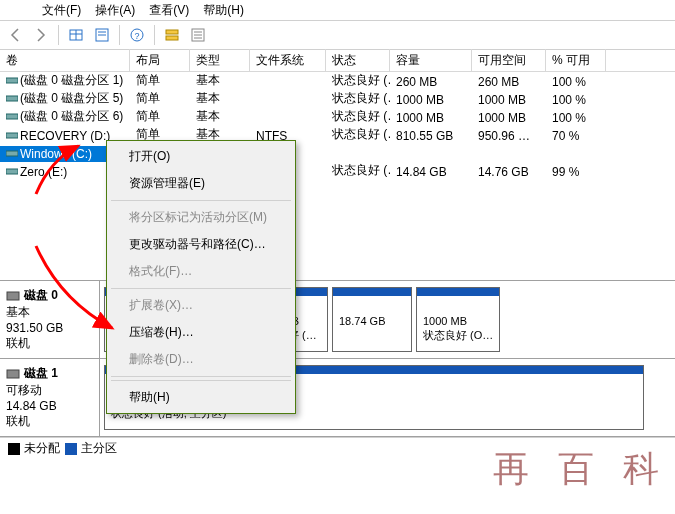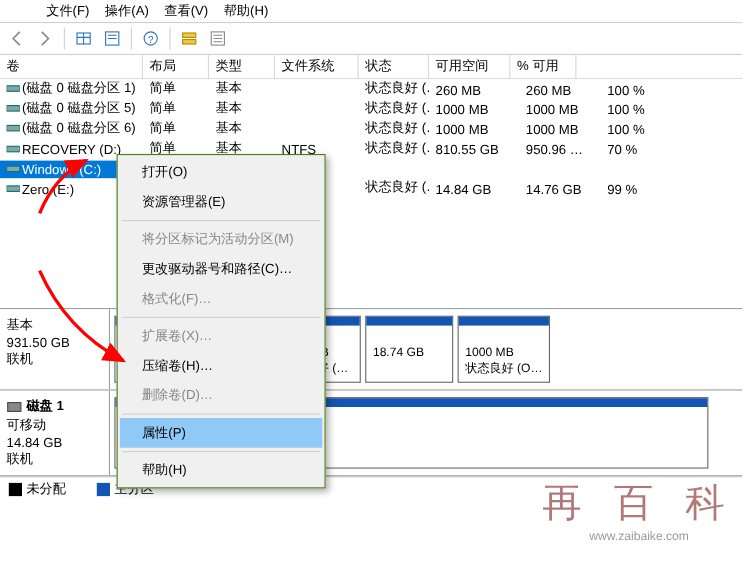--- a/index.html
+++ b/index.html
@@ -36,21 +36,21 @@
 .disk-area { position: relative; }
 .disk-row { display: flex; border-bottom: 1px solid #a0a0a0; min-height: 74px; }
 .disk-label { width: 100px; border-right: 1px solid #a0a0a0; padding: 6px; }
 .disk-label .dtitle { display: flex; align-items: center; gap: 4px; font-weight: bold; }
 .disk-parts { flex: 1; display: flex; padding: 6px 4px; gap: 4px; overflow: hidden; }
 .part-box { border: 1px solid #666; display: flex; flex-direction: column; }
 .part-head { height: 8px; }
 .pri .part-head { background: #1455b3; }
 .part-body { padding: 4px 6px; font-size: 11px; line-height: 14px; white-space: nowrap; overflow: hidden; }
 
-.legend { display: flex; align-items: center; gap: 28px; padding: 4px 8px; border-top: 1px solid #d0d0d0; height: 22px; }
+.legend { display: flex; align-items: center; gap: 5px; padding: 4px 8px; border-top: 1px solid #d0d0d0; height: 22px; }
 .lg-box { width: 12px; height: 12px; display: inline-block; margin-right: 4px; vertical-align: middle; }
 .lg-black { background: #000; }
 .lg-blue { background: #1455b3; }
 
 .ctx-menu { position: absolute; left: 106px; top: 140px; width: 190px; background: #f0f0f0; border: 1px solid #4d7c0f; box-shadow: 3px 3px 6px rgba(0,0,0,0.3); padding: 2px; z-index: 100; }
 .ctx-item { padding: 5px 20px; color: #000; }
 .ctx-item.disabled { color: #888; }
 .ctx-item.hover { background: #90c8f6; }
 .ctx-sep { height: 1px; background: #d0d0d0; margin: 3px 2px; }
 
@@ -118,20 +118,21 @@
     </div>
 </div>
 
 <div class="volumes">
   <div class="vol-header">
     <div class="c0">卷</div>
     <div class="c1">布局</div>
     <div class="c2">类型</div>
     <div class="c3">文件系统</div>
     <div class="c4">状态</div>
+    <div class="c5">容量</div>
     <div class="c6">可用空间</div>
     <div class="c7">% 可用</div>
   </div>
   <div class="vol-rows" id="vol-rows">
       <div class="vol-row">
         <div class="c0">
           <span class="vicon"><svg width="12" height="10" viewBox="0 0 12 10">
               <rect x="0" y="3" width="12" height="5" fill="#7aa" stroke="#266"></rect>
             </svg></span>
           <span>(磁盘 0 磁盘分区 1)</span>
@@ -219,20 +220,26 @@
         <div class="c6">14.76 GB</div>
         <div class="c7">99 %</div>
       </div>
       <div style="height: 100px;"></div>
     </div>
 </div>
 
 <div class="disk-area" id="disk-area">
     <div class="disk-row">
       <div class="disk-label">
+        <div class="dtitle">
+          <svg width="14" height="12" viewBox="0 0 14 12">
+            <rect x="1" y="2" width="12" height="8" fill="#888" stroke="#444"></rect>
+          </svg>
+          <span>磁盘 0</span>
+        </div>
         <div>基本</div>
         <div>931.50 GB</div>
         <div>联机</div>
       </div>
       <div class="disk-parts">
         <div class="part-box pri" style="width: 140px;">
           <div class="part-head"></div>
           <div class="part-body"><b>RECOVERY  (D:)</b><br>810.55 GB NTFS<br>状态良好 (页面文件, 基本…</div>
         </div>
         <div class="part-box pri" style="width: 80px;">
@@ -280,21 +287,20 @@
   <div class="ctx-item">资源管理器(E)</div>
   <div class="ctx-sep"></div>
   <div class="ctx-item disabled">将分区标记为活动分区(M)</div>
   <div class="ctx-item">更改驱动器号和路径(C)…</div>
   <div class="ctx-item disabled">格式化(F)…</div>
   <div class="ctx-sep"></div>
   <div class="ctx-item disabled">扩展卷(X)…</div>
   <div class="ctx-item">压缩卷(H)…</div>
   <div class="ctx-item disabled">删除卷(D)…</div>
   <div class="ctx-sep"></div>
-  <div class="ctx-item hover">属性(P)</div>
   <div class="ctx-sep"></div>
   <div class="ctx-item">帮助(H)</div>
 </div>
 
 <svg class="arrow" style="left:30px; top:140px;" width="60" height="60">
     <defs>
       <marker id="ah1" markerWidth="8" markerHeight="8" refX="6" refY="3" orient="auto">
         <path d="M0,0 L7,3 L0,6 Z" fill="#f00"></path>
       </marker>
     </defs>
@@ -304,14 +310,13 @@
     <defs>
       <marker id="ah2" markerWidth="8" markerHeight="8" refX="6" refY="3" orient="auto">
         <path d="M0,0 L7,3 L0,6 Z" fill="#f00"></path>
       </marker>
     </defs>
     <path d="M6,6 Q30,60 82,88" stroke="#f00" stroke-width="3" fill="none" marker-end="url(#ah2)"></path>
   </svg>
 
 <div class="watermark">
   <div class="big">再   百 科</div>
-  <div>www.zaibaike.com</div>
 </div>
 
 </body></html>

